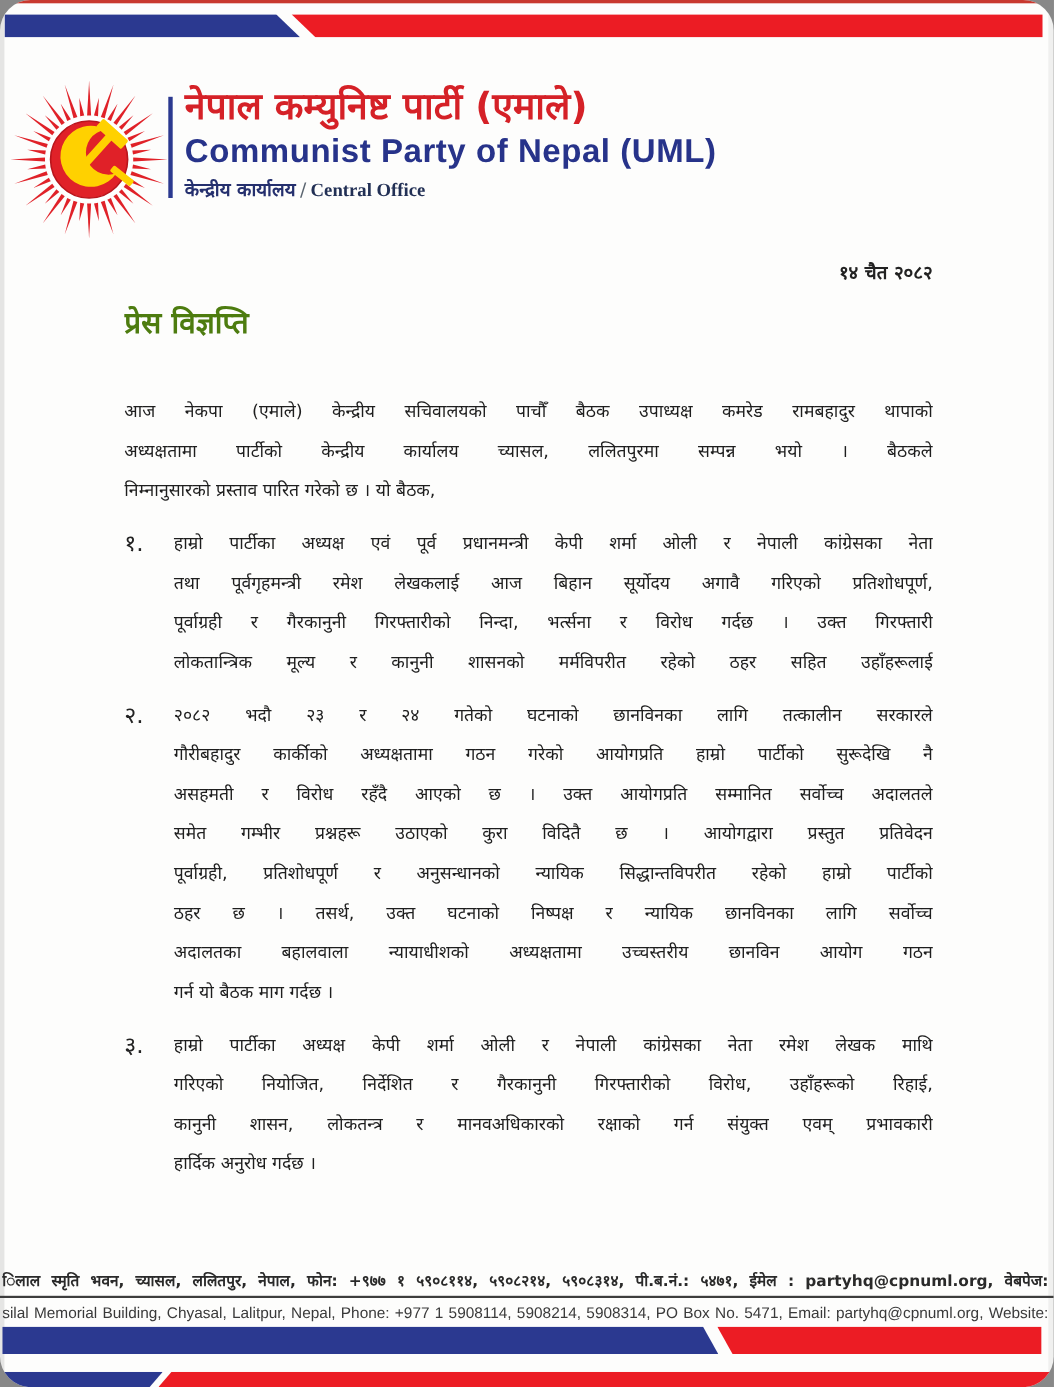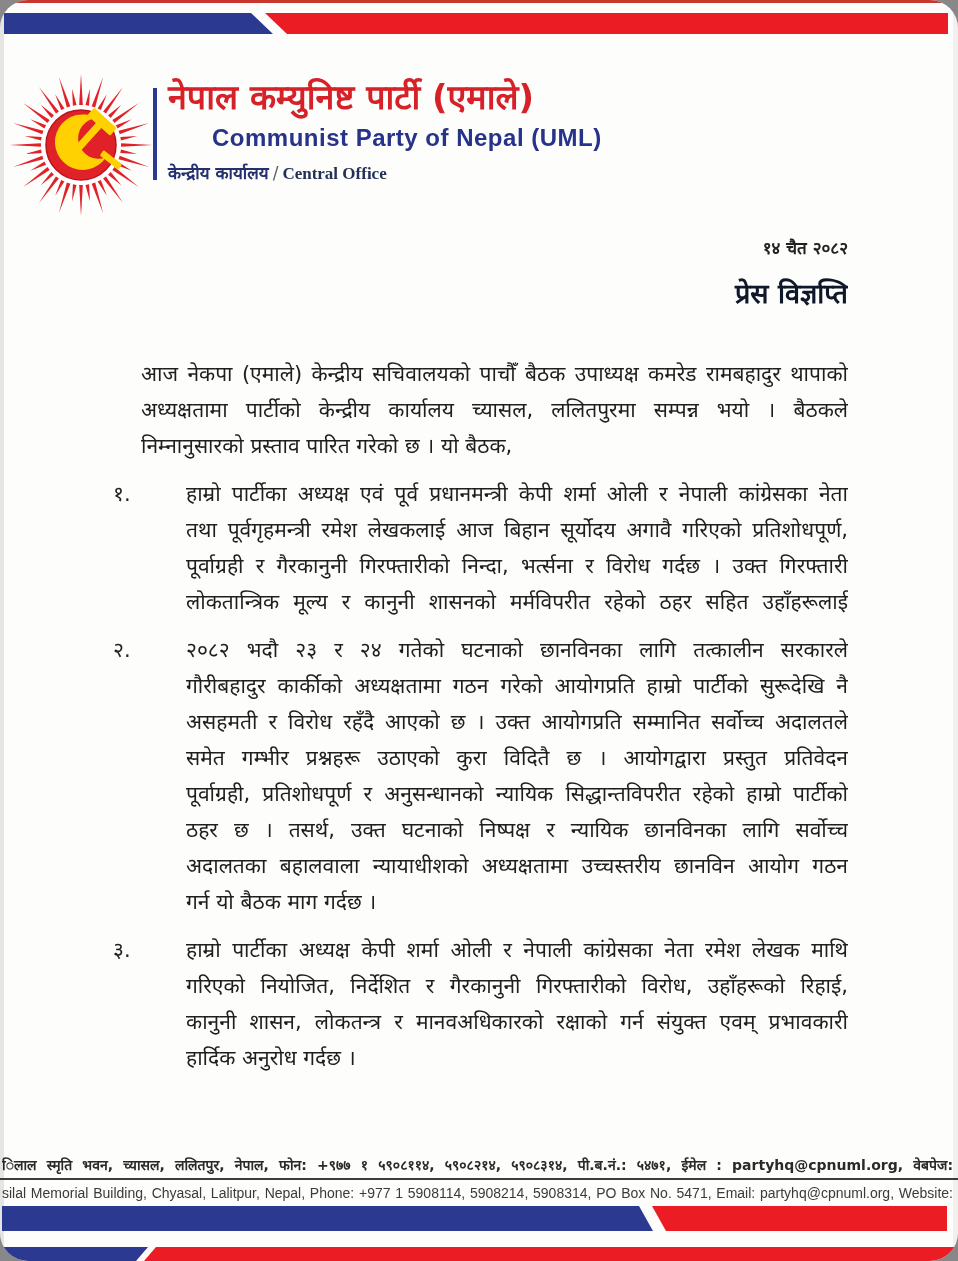--- a/index.html
+++ b/index.html
@@ -37,45 +37,45 @@
   .logo{position:absolute;left:8px;top:72px;width:146px;height:146px;}
   .hdr-sep{position:absolute;left:153px;top:88px;width:4px;height:92px;background:var(--stripe_blue);}
 
   .party-name-np{
     position:absolute;left:168px;top:76px;width:700px;
     font-size:34px;font-weight:bold;color:var(--party_name_red);
     white-space:nowrap;line-height:42px;
   }
   .party-name-en{
     position:absolute;left:168px;top:121px;width:700px;
-    font-size:24px;font-weight:bold;color:var(--party_name_blue);
+    font-size:30px;font-weight:bold;color:var(--party_name_blue);
     font-family:"Liberation Sans","DejaVu Sans",sans-serif;
-    white-space:nowrap;line-height:34px;letter-spacing:.5px;margin-left:44px;
+    white-space:nowrap;line-height:34px;letter-spacing:.5px;
   }
   .office-line{
     position:absolute;left:168px;top:161px;width:600px;height:24px;
     font-size:17px;font-weight:bold;color:var(--office_text);
     white-space:nowrap;line-height:24px;
   }
   .office-line .slash{color:#5a646f;padding:0 4px;font-weight:normal;}
   .office-line .en{font-family:"Liberation Serif","DejaVu Serif",serif;color:#223055;text-align:center;}
 
   .date-line{
     position:absolute;left:500px;top:236px;width:348px;height:28px;
     text-align:right;font-size:17px;font-weight:bold;color:#222;
     white-space:nowrap;overflow:hidden;
   }
   .doc-title{
     position:absolute;left:113px;top:274px;width:735px;height:38px;
-    text-align:right;font-size:27px;font-weight:bold;color:#0f172a;
+    text-align:left;font-size:27px;font-weight:bold;color:#4d7c0f;
     margin:0;overflow:hidden;
   }
 
   .content{position:absolute;left:113px;top:356px;width:735px;}
-  .jl{height:36px;line-height:36px;overflow:hidden;text-align:justify;text-align-last:justify;font-size:21px;margin-left:28px;}
+  .jl{height:36px;line-height:36px;overflow:hidden;text-align:justify;text-align-last:justify;font-size:16px;}
   .jl.last{text-align-last:left;}
   .intro{margin-bottom:12px;}
   .item{display:flex;margin-top:12px;}
   .item-num{width:45px;flex:0 0 45px;font-size:21px;line-height:36px;color:#222;}
   .item-body{flex:1;min-width:0;}
 
   .footer-np{
     position:absolute;left:2px;top:1154px;width:951px;height:22px;
     font-size:14px;font-weight:bold;color:var(--footer_text);
     line-height:22px;overflow:hidden;text-align:justify;text-align-last:justify;

